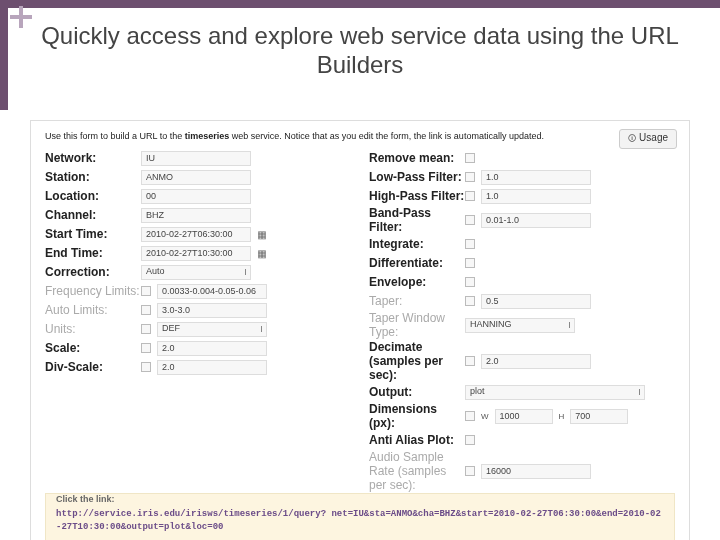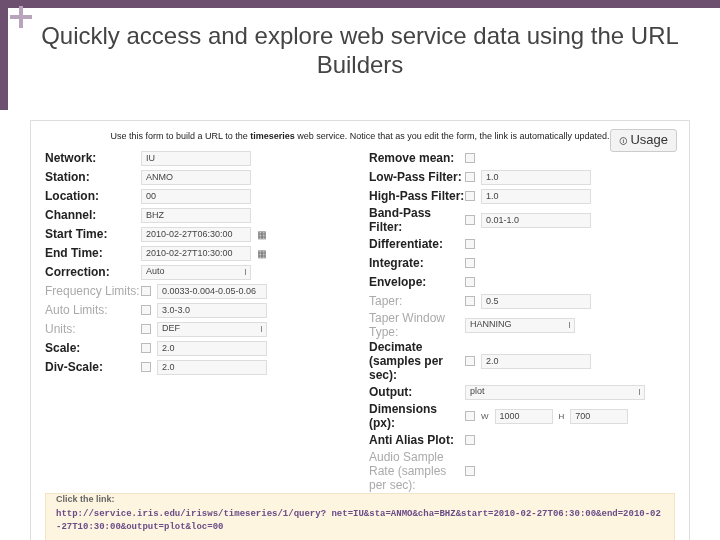--- a/index.html
+++ b/index.html
@@ -5,23 +5,23 @@
 * { box-sizing: border-box; margin: 0; padding: 0; }
 body { font-family: Arial, Helvetica, sans-serif; font-size: 9px; color: #333; background: #fff; width: 720px; height: 540px; position: relative; overflow: hidden; }
 .corner-l { position: absolute; top: 0; left: 0; width: 8px; height: 110px; background: #6d4f6f; }
 .corner-t { position: absolute; top: 0; left: 0; width: 720px; height: 8px; background: #6d4f6f; }
 .plus { position: absolute; top: 6px; left: 10px; width: 22px; height: 22px; }
 .plus:before, .plus:after { content: ""; position: absolute; background: #b8a5bc; }
 .plus:before { left: 9px; top: 0; width: 4px; height: 22px; }
 .plus:after { top: 9px; left: 0; width: 22px; height: 4px; }
 .title { position: absolute; top: 22px; left: 40px; font-size: 24px; font-weight: 400; color: #444; line-height: 1.2; max-width: 640px; text-align: center; }
 .panel { position: absolute; top: 120px; left: 30px; right: 30px; border: 1px solid #ddd; background: #fff; padding: 10px 14px 0 14px; }
-.intro { font-size: 9px; color: #222; margin-bottom: 8px; text-align: center; }
+.intro { font-size: 9px; color: #222; margin-bottom: 8px; }
 .intro b { font-weight: bold; }
-.usage { position: absolute; top: 8px; right: 12px; background: #f3f3f3; border: 1px solid #ccc; border-radius: 3px; padding: 2px 8px; font-size: 13px; color: #333; }
+.usage { position: absolute; top: 8px; right: 12px; background: #f3f3f3; border: 1px solid #ccc; border-radius: 3px; padding: 2px 8px; font-size: 10px; color: #333; }
 .usage:before { content: "\1F6C8"; font-size: 8px; margin-right: 3px; color: #555; }
 .cols { display: flex; gap: 18px; }
 .col { flex: 1; }
 .row { display: flex; align-items: center; min-height: 18px; margin-bottom: 1px; }
 .label { width: 96px; font-size: 12px; color: #222; font-weight: 600; }
 .label.muted { color: #aaa; font-weight: 500; }
 .val { height: 15px; background: #f7f7f7; border: 1px solid #ddd; padding: 0 4px; font-size: 9px; color: #444; flex: 1; max-width: 110px; }
 .sel { height: 15px; background: #f7f7f7; border: 1px solid #ddd; padding: 0 14px 0 4px; font-size: 9px; color: #444; flex: 1; max-width: 110px; position: relative; }
 .sel:after { content: ""; position: absolute; right: 4px; top: 3px; width: 6px; height: 6px; border-right: 1px solid #888; }
 .cb { width: 10px; height: 10px; border: 1px solid #bbb; background: #f7f7f7; margin-right: 6px; }
@@ -121,25 +121,25 @@
           <div class="label">High-Pass Filter:</div>
           <span class="cb"></span>
           <input class="val" value="1.0" style="">
         </div>
       <div class="row">
           <div class="label">Band-Pass Filter:</div>
           <span class="cb"></span>
           <input class="val" value="0.01-1.0" style="">
         </div>
       <div class="row">
-          <div class="label">Differentiate:</div>
+          <div class="label">Integrate:</div>
           <span class="cb"></span>
         </div>
       <div class="row">
-          <div class="label">Integrate:</div>
+          <div class="label">Differentiate:</div>
           <span class="cb"></span>
         </div>
       <div class="row">
           <div class="label">Envelope:</div>
           <span class="cb"></span>
         </div>
       <div class="row">
           <div class="label muted">Taper:</div>
           <span class="cb"></span>
           <input class="val" value="0.5" style="">
@@ -167,20 +167,21 @@
             <input class="val" value="700" style="">
         </div>
       </div>
       <div class="row">
           <div class="label">Anti Alias Plot:</div>
           <span class="cb"></span>
         </div>
       <div class="row">
           <div class="label muted">Audio Sample Rate (samples per sec):</div>
           <span class="cb"></span>
+          <input class="val" value="16000" style="">
         </div>
     </div>
   </div>
 
   <div class="linkbox">
     <div class="lt">Click the link:</div>
     <div class="lk">http://service.iris.edu/irisws/timeseries/1/query? net=IU&amp;sta=ANMO&amp;cha=BHZ&amp;start=2010-02-27T06:30:00&amp;end=2010-02-27T10:30:00&amp;output=plot&amp;loc=00</div>
   </div>
 </div>
 

